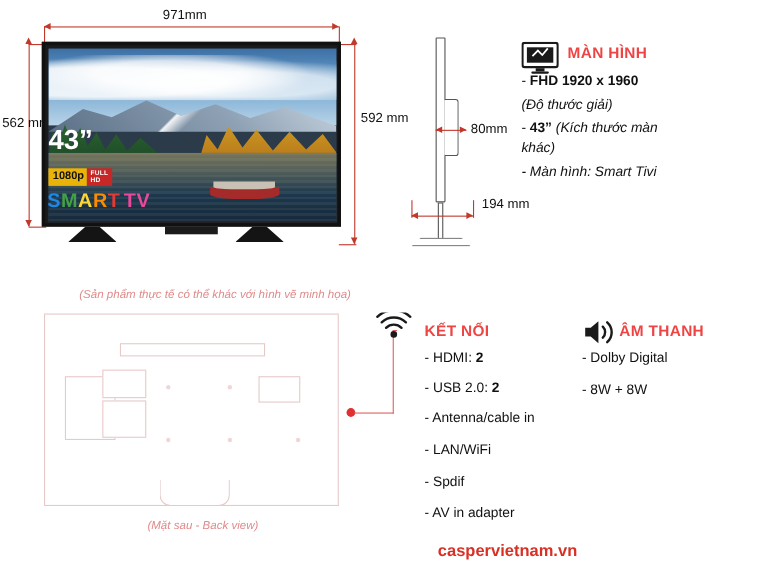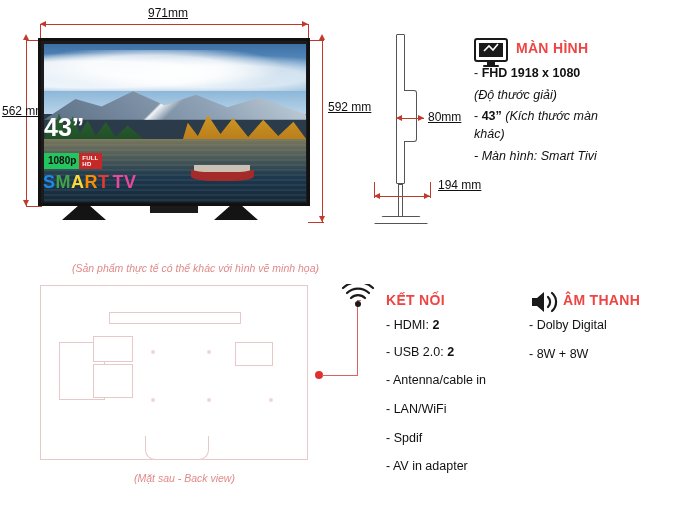--- a/index.html
+++ b/index.html
@@ -61,21 +61,20 @@
     border-left: 3px solid transparent;
     border-right: 3px solid transparent;
     border-top: 6px solid #c0392b;
   }
   .dim-label {
     position: absolute;
     font-size: 12px;
     color: #111;
     white-space: nowrap;
     font-family: "Liberation Sans", sans-serif;
-    text-decoration: underline;
   }
 
   
   .tv-front {
     position: absolute;
     left: 38px; top: 38px;
     width: 272px; height: 168px;
     background: #1b1b1b;
     border: 3px solid #111;
     box-sizing: border-box;
@@ -141,21 +140,21 @@
   .badge-1080 {
     position: absolute;
     left: 44px; top: 153px;
     display: flex;
     align-items: stretch;
     font-size: 9px;
     line-height: 1;
     font-family: "Liberation Sans", sans-serif;
   }
   .badge-1080 .b-left {
-    background: #22c55e;
+    background: #eab308;
     color: #111;
     font-weight: bold;
     padding: 3px 3px 3px 4px;
     font-size: 10px;
   }
   .badge-1080 .b-right {
     background: #c62828;
     color: #fff;
     padding: 2px 3px;
     display: flex;
@@ -405,21 +404,21 @@
       <rect x="5" y="5" width="24" height="14" fill="#1a1a1a"></rect>
       <path d="M10 13 l5 -5 4 4 5 -6" fill="none" stroke="#ffffff" stroke-width="1.6"></path>
       <rect x="13" y="24" width="8" height="3" fill="#1a1a1a"></rect>
       <rect x="9" y="27" width="16" height="2" rx="1" fill="#1a1a1a"></rect>
     </svg>
   </div>
   <div class="info-block" style="left:516px; top:40px; width:170px;">
     <div class="info-title">MÀN HÌNH</div>
   </div>
   <div class="info-block" style="left:474px; top:66px; width:206px;">
-    <div class="info-line" style="margin-top:0;">- <b>FHD 1918 x 1080</b></div>
+    <div class="info-line" style="margin-top:0;">- <b>FHD 1920 x 1960</b></div>
     <div class="info-line" style="font-style:italic;">(Độ thước giải)</div>
     <div class="info-line">- <b>43”</b> <i>(Kích thước màn</i></div>
     <div class="info-line" style="margin-top:2px; font-style:italic;">khác)</div>
     <div class="info-line" style="font-style:italic;">- Màn hình: Smart Tivi</div>
   </div>
 
   <div class="back-panel">
     <div class="bp-rect" style="left:68px; top:26px; width:132px; height:12px;"></div>
     <div class="bp-rect" style="left:18px; top:56px; width:46px; height:58px;"></div>
     <div class="bp-rect" style="left:52px; top:50px; width:40px; height:26px;"></div>
@@ -467,14 +466,15 @@
     </svg>
   </div>
   <div class="info-block" style="left:563px; top:292px;">
     <div class="info-title">ÂM THANH</div>
   </div>
   <div class="info-block" style="left:529px; top:318px; width:140px;">
     <div class="info-line" style="margin-top:0;">- Dolby Digital</div>
     <div class="info-line" style="margin-top:13px;">- 8W + 8W</div>
   </div>
 
+  <div class="brand">caspervietnam.vn</div>
 
 </div>
 
 </body></html>

